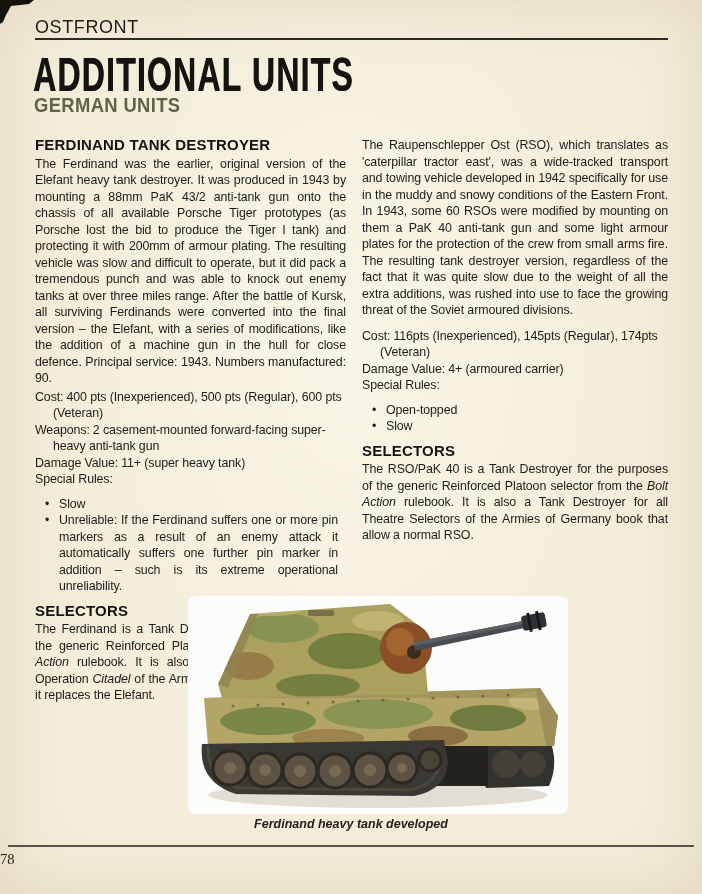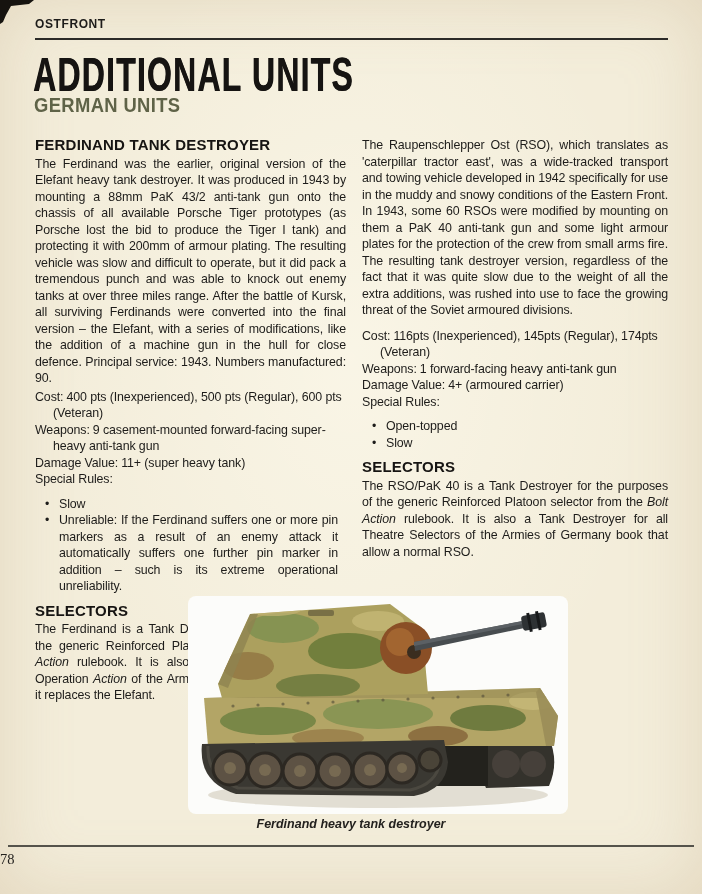--- a/index.html
+++ b/index.html
@@ -14,21 +14,21 @@
     color:#1d1c1a;
     overflow:hidden;
   }
   .corner-mark{
     position:absolute;left:0;top:0;width:36px;height:24px;
     background:#16130f;
     clip-path:polygon(0 0,34px 0,29px 4px,11px 6px,6px 15px,3px 22px,0 24px);
   }
   .kicker{
     position:absolute;left:35px;top:17px;
-    font-size:12px;font-weight:bold;letter-spacing:0.6px;
+    font-size:18px;font-weight:normal;letter-spacing:0.6px;
   }
   .header-rule{
     position:absolute;left:35px;top:38px;width:633px;height:2px;background:#2c2b28;
   }
   .page-title{
     position:absolute;left:33px;top:47px;
     font-size:40px;font-weight:900;letter-spacing:1.5px;white-space:nowrap;
     transform:scale(0.80,1.22);transform-origin:left top;
     color:#161412;
     text-shadow:0.5px 0 0 #161412;
@@ -82,50 +82,47 @@
 
   <div class="col col-left">
     <h3 class="section-heading">FERDINAND TANK DESTROYER</h3>
     <p class="body-par">The Ferdinand was the earlier, original version of the Elefant heavy tank destroyer. It was produced in 1943 by mounting a 88mm PaK 43/2 anti-tank gun onto the chassis of all available Porsche Tiger prototypes (as Porsche lost the bid to produce the Tiger I tank) and protecting it with 200mm of armour plating. The resulting vehicle was slow and difficult to operate, but it did pack a tremendous punch and was able to knock out enemy tanks at over three miles range. After the battle of Kursk, all surviving Ferdinands were converted into the final version – the Elefant, with a series of modifications, like the addition of a machine gun in the hull for close defence. Principal service: 1943. Numbers manufactured: 90.</p>
 
     <div class="stats">
       <div class="stat-line">
         <span class="stat-label">Cost:</span><span>400 pts (Inexperienced), 500 pts (Regular), 600 pts (Veteran)</span>
       </div>
       <div class="stat-line">
-        <span class="stat-label">Weapons:</span><span>9 casement-mounted forward-facing super-heavy anti-tank gun</span>
+        <span class="stat-label">Weapons:</span><span>2 casement-mounted forward-facing super-heavy anti-tank gun</span>
       </div>
       <div class="stat-line">
         <span class="stat-label">Damage Value:</span><span>11+ (super heavy tank)</span>
       </div>
       <div class="stat-line">
         <span class="stat-label">Special Rules:</span>
       </div>
     </div>
 
     <ul class="rules">
       <li>Slow</li>
       <li>Unreliable: If the Ferdinand suffers one or more pin markers as a result of an enemy attack it automatically suffers one further pin marker in addition – such is its extreme operational unreliability.</li>
     </ul>
 
     <div class="selectors">
       <h3 class="section-heading">SELECTORS</h3>
-      <p class="body-par"><span>The Ferdinand is a Tank Destroyer for the purposes of the generic Reinforced Platoon selector from the </span><span class="ital">Bolt Action</span><span> rulebook. It is also a Tank Destroyer for the Operation </span><span class="ital">Action</span><span> of the Armies of Germany book, where it replaces the Elefant.</span></p>
+      <p class="body-par"><span>The Ferdinand is a Tank Destroyer for the purposes of the generic Reinforced Platoon selector from the </span><span class="ital">Bolt Action</span><span> rulebook. It is also a Tank Destroyer for the Operation </span><span class="ital">Citadel</span><span> of the Armies of Germany book, where it replaces the Elefant.</span></p>
     </div>
   </div>
 
   <div class="col col-right">
     <p class="body-par">The Raupenschlepper Ost (RSO), which translates as 'caterpillar tractor east', was a wide-tracked transport and towing vehicle developed in 1942 specifically for use in the muddy and snowy conditions of the Eastern Front. In 1943, some 60 RSOs were modified by mounting on them a PaK 40 anti-tank gun and some light armour plates for the protection of the crew from small arms fire. The resulting tank destroyer version, regardless of the fact that it was quite slow due to the weight of all the extra additions, was rushed into use to face the growing threat of the Soviet armoured divisions.</p>
 
     <div class="stats">
       <div class="stat-line">
         <span class="stat-label">Cost:</span><span>116pts (Inexperienced), 145pts (Regular), 174pts (Veteran)</span>
-      </div>
-      <div class="stat-line">
-        <span class="stat-label">Weapons:</span><span>1 forward-facing heavy anti-tank gun</span>
       </div>
       <div class="stat-line">
         <span class="stat-label">Damage Value:</span><span>4+ (armoured carrier)</span>
       </div>
       <div class="stat-line">
         <span class="stat-label">Special Rules:</span>
       </div>
     </div>
 
     <ul class="rules">
@@ -236,18 +233,18 @@
         <circle cx="147" cy="175" r="6" fill="#776a52"></circle>
         <circle cx="182" cy="174" r="6" fill="#776a52"></circle>
         <circle cx="214" cy="172" r="5" fill="#776a52"></circle>
         <circle cx="242" cy="164" r="11" fill="#4a4438" stroke="#2c2822" stroke-width="3"></circle>
       </g>
 
       <polygon points="352,92 370,120 366,150 358,150 348,96" fill="#9a8d58" opacity="0.9"></polygon>
     </svg>
   </div>
 
-  <div class="figure-caption">Ferdinand heavy tank destroyer</div>
+  <div class="figure-caption">Ferdinand heavy tank developed</div>
 
   <div class="footer-rule"></div>
   <div class="page-number">78</div>
 
 </div>
 
 </body></html>

